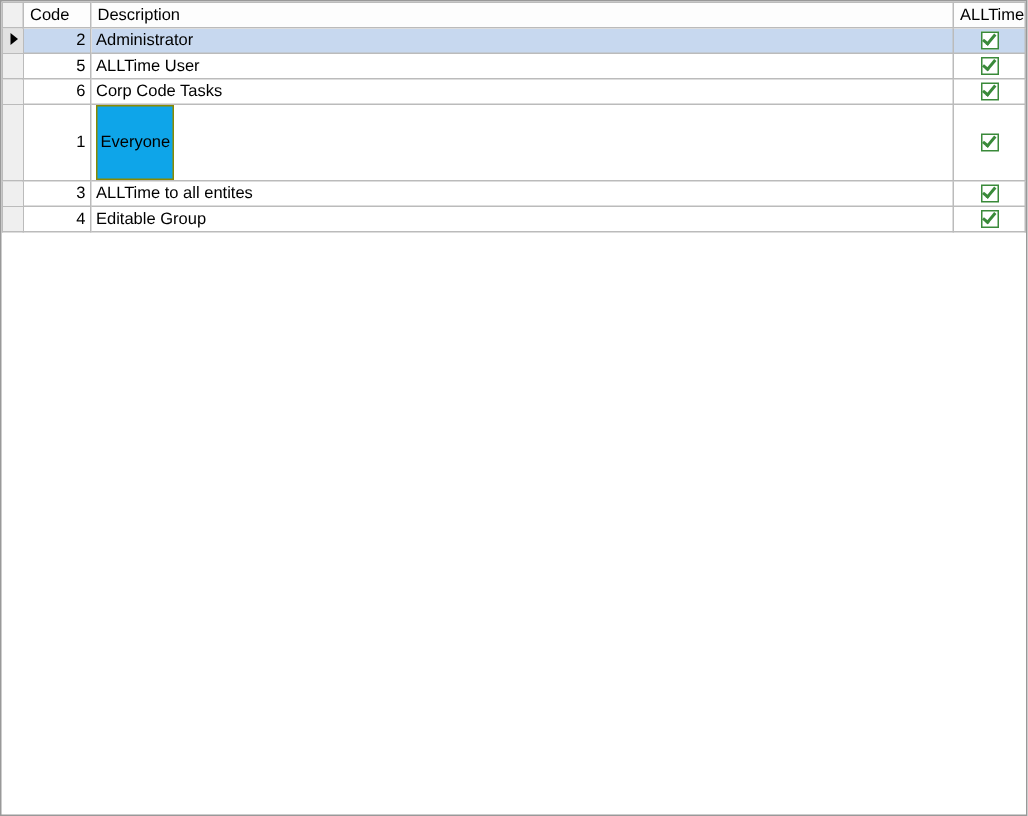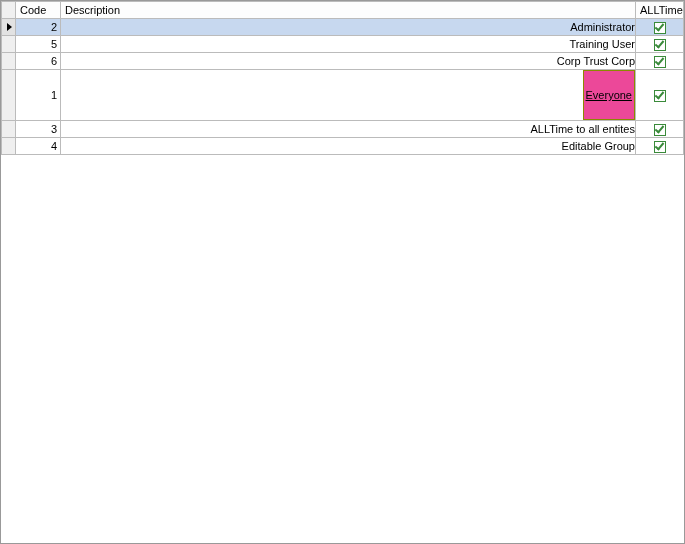--- a/index.html
+++ b/index.html
@@ -43,43 +43,42 @@
   .grid tbody td.cell-ind {
     background: #efefef;
     text-align: center;
     position: relative;
   }
   .grid tbody td.cell-code {
     text-align: right;
     padding-right: 3px;
   }
   .grid tbody td.cell-desc {
-    text-align: right;
+    text-align: left;
     padding-left: 3px;
   }
   .grid tbody td.cell-edit {
     text-align: center;
   }
   .grid tbody tr.selected td { background: #c7d8ef; }
   .grid tbody tr.selected td.cell-ind { background: #e2e2e2; }
   .indicator-triangle {
     display: inline-block;
     width: 0; height: 0;
     border-top: 4px solid transparent;
     border-bottom: 4px solid transparent;
     border-left: 5px solid #000;
     margin-left: 1px;
   }
   .focus-box {
     display: inline-block;
     border: 1px solid #8a8a00;
     padding: 18px 2px;
     line-height: 12px;
-    background: #ec4899;
-    text-decoration: underline;
+    background: #0ea5e9;
   }
   .chk {
     display: inline-block;
     width: 12px; height: 12px;
     border: 1px solid #3a8a3a;
     background: #fff;
     position: relative;
     vertical-align: middle;
   }
   .chk.checked::after {
@@ -113,27 +112,27 @@
   <tbody id="grid-body">
       <tr class="selected">
         <td class="cell-ind"><span class="indicator-triangle"></span></td>
         <td class="cell-code">2</td>
         <td class="cell-desc">Administrator</td>
         <td class="cell-edit"><span class="chk checked"></span></td>
       </tr>
       <tr>
         <td class="cell-ind"></td>
         <td class="cell-code">5</td>
-        <td class="cell-desc">Training User</td>
+        <td class="cell-desc">ALLTime User</td>
         <td class="cell-edit"><span class="chk checked"></span></td>
       </tr>
       <tr>
         <td class="cell-ind"></td>
         <td class="cell-code">6</td>
-        <td class="cell-desc">Corp Trust Corp</td>
+        <td class="cell-desc">Corp Code Tasks</td>
         <td class="cell-edit"><span class="chk checked"></span></td>
       </tr>
       <tr>
         <td class="cell-ind"></td>
         <td class="cell-code">1</td>
         <td class="cell-desc"><span class="focus-box">Everyone</span></td>
         <td class="cell-edit"><span class="chk checked"></span></td>
       </tr>
       <tr>
         <td class="cell-ind"></td>

